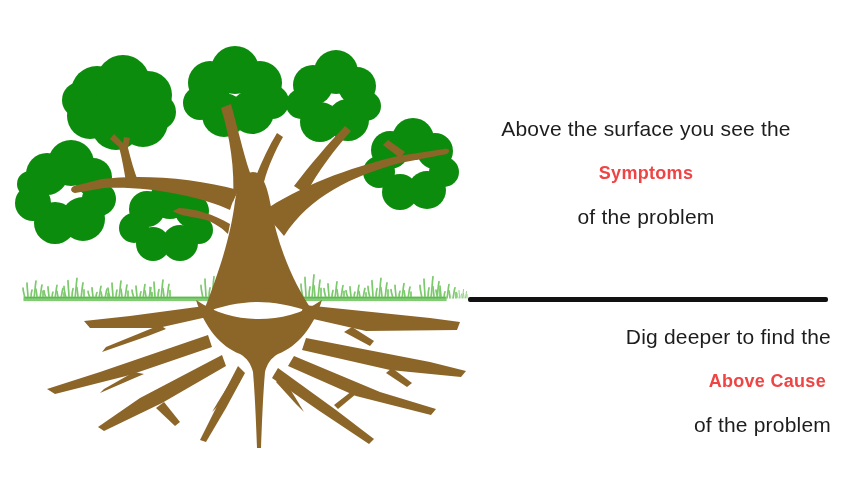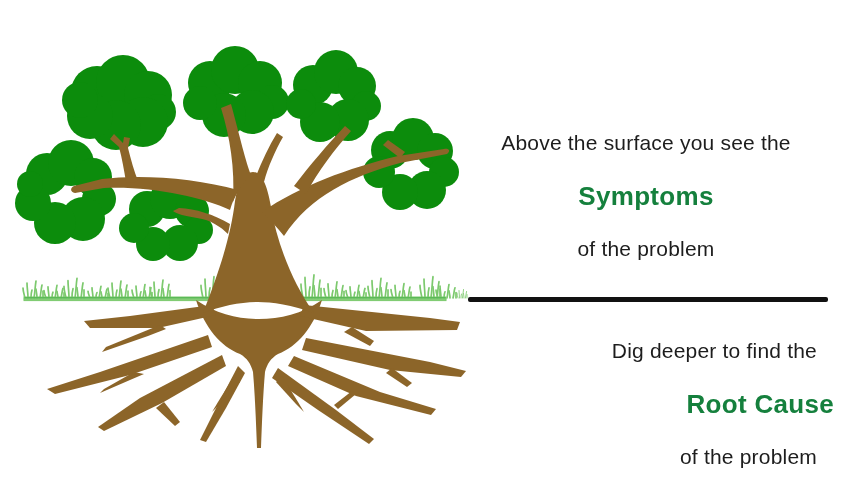--- a/index.html
+++ b/index.html
@@ -3,22 +3,22 @@
 <meta charset="utf-8">
 <style>
   html, body { margin:0; padding:0; }
   body {
     width:850px; height:500px; background:#ffffff; overflow:hidden;
     font-family:"Liberation Sans", sans-serif;
   }
   .stage { position:relative; width:850px; height:500px; background:#ffffff; }
   .tree-svg { position:absolute; left:0; top:0; }
   .caption { position:absolute; left:458px; width:376px; text-align:center; color:#1d1d1d; }
-  .caption .line { font-size:21px; line-height:32px; margin:17px; font-weight:400; letter-spacing:0.2px; }
-  .caption .keyword { font-size:26px; line-height:40px; margin:0; font-weight:700; color:#15803d; letter-spacing:0.3px; }
+  .caption .line { font-size:21px; line-height:32px; margin:3px; font-weight:400; letter-spacing:0.2px; }
+  .caption .keyword { font-size:18px; line-height:40px; margin:8px; font-weight:700; color:#ef4444; letter-spacing:0.3px; }
   #surface-caption { top:110px; }
   #root-caption { top:318px;text-align:right; }
   .divider { position:absolute; left:468px; top:297px; width:360px; height:5px; background:#111111; border-radius:2px; }
 </style>
 </head>
 <body>
 
 <div class="stage">
 
   <svg class="tree-svg" width="850" height="500" viewBox="0 0 850 500">
@@ -155,18 +155,18 @@
     <div class="caption" id="surface-caption">
       <p class="line">Above the surface you see the</p>
       <p class="keyword">Symptoms</p>
       <p class="line">of the problem</p>
     </div>
 
     <div class="divider"></div>
 
     <div class="caption" id="root-caption">
       <p class="line">Dig deeper to find the</p>
-      <p class="keyword">Root Cause</p>
+      <p class="keyword">Above Cause</p>
       <p class="line">of the problem</p>
     </div>
   </div>
 
 </div>
 
 </body></html>

